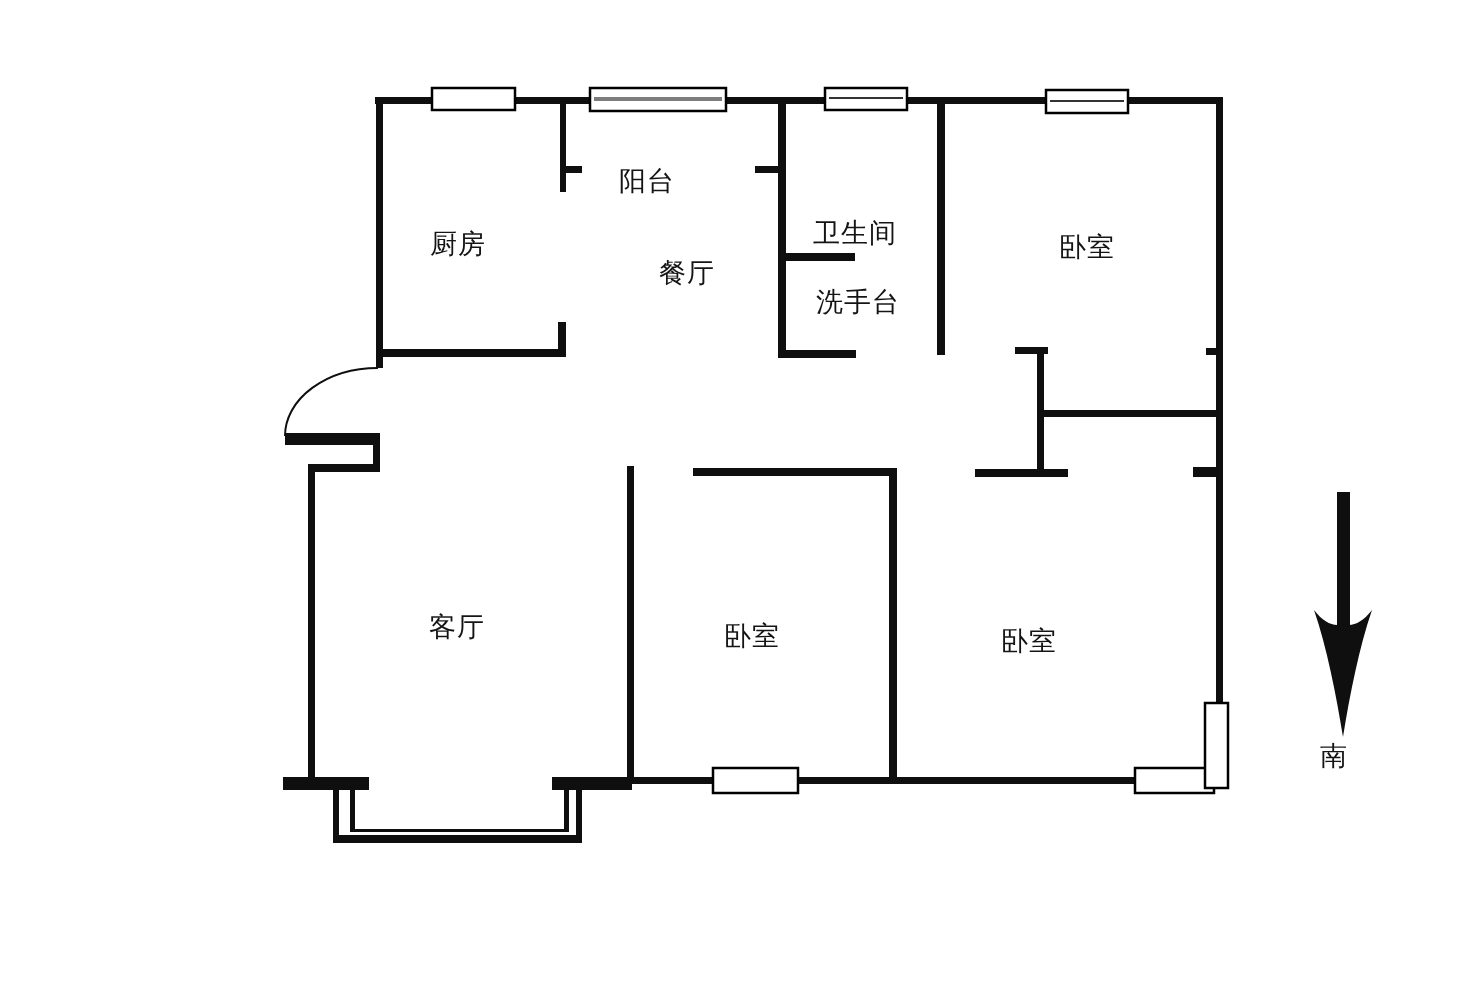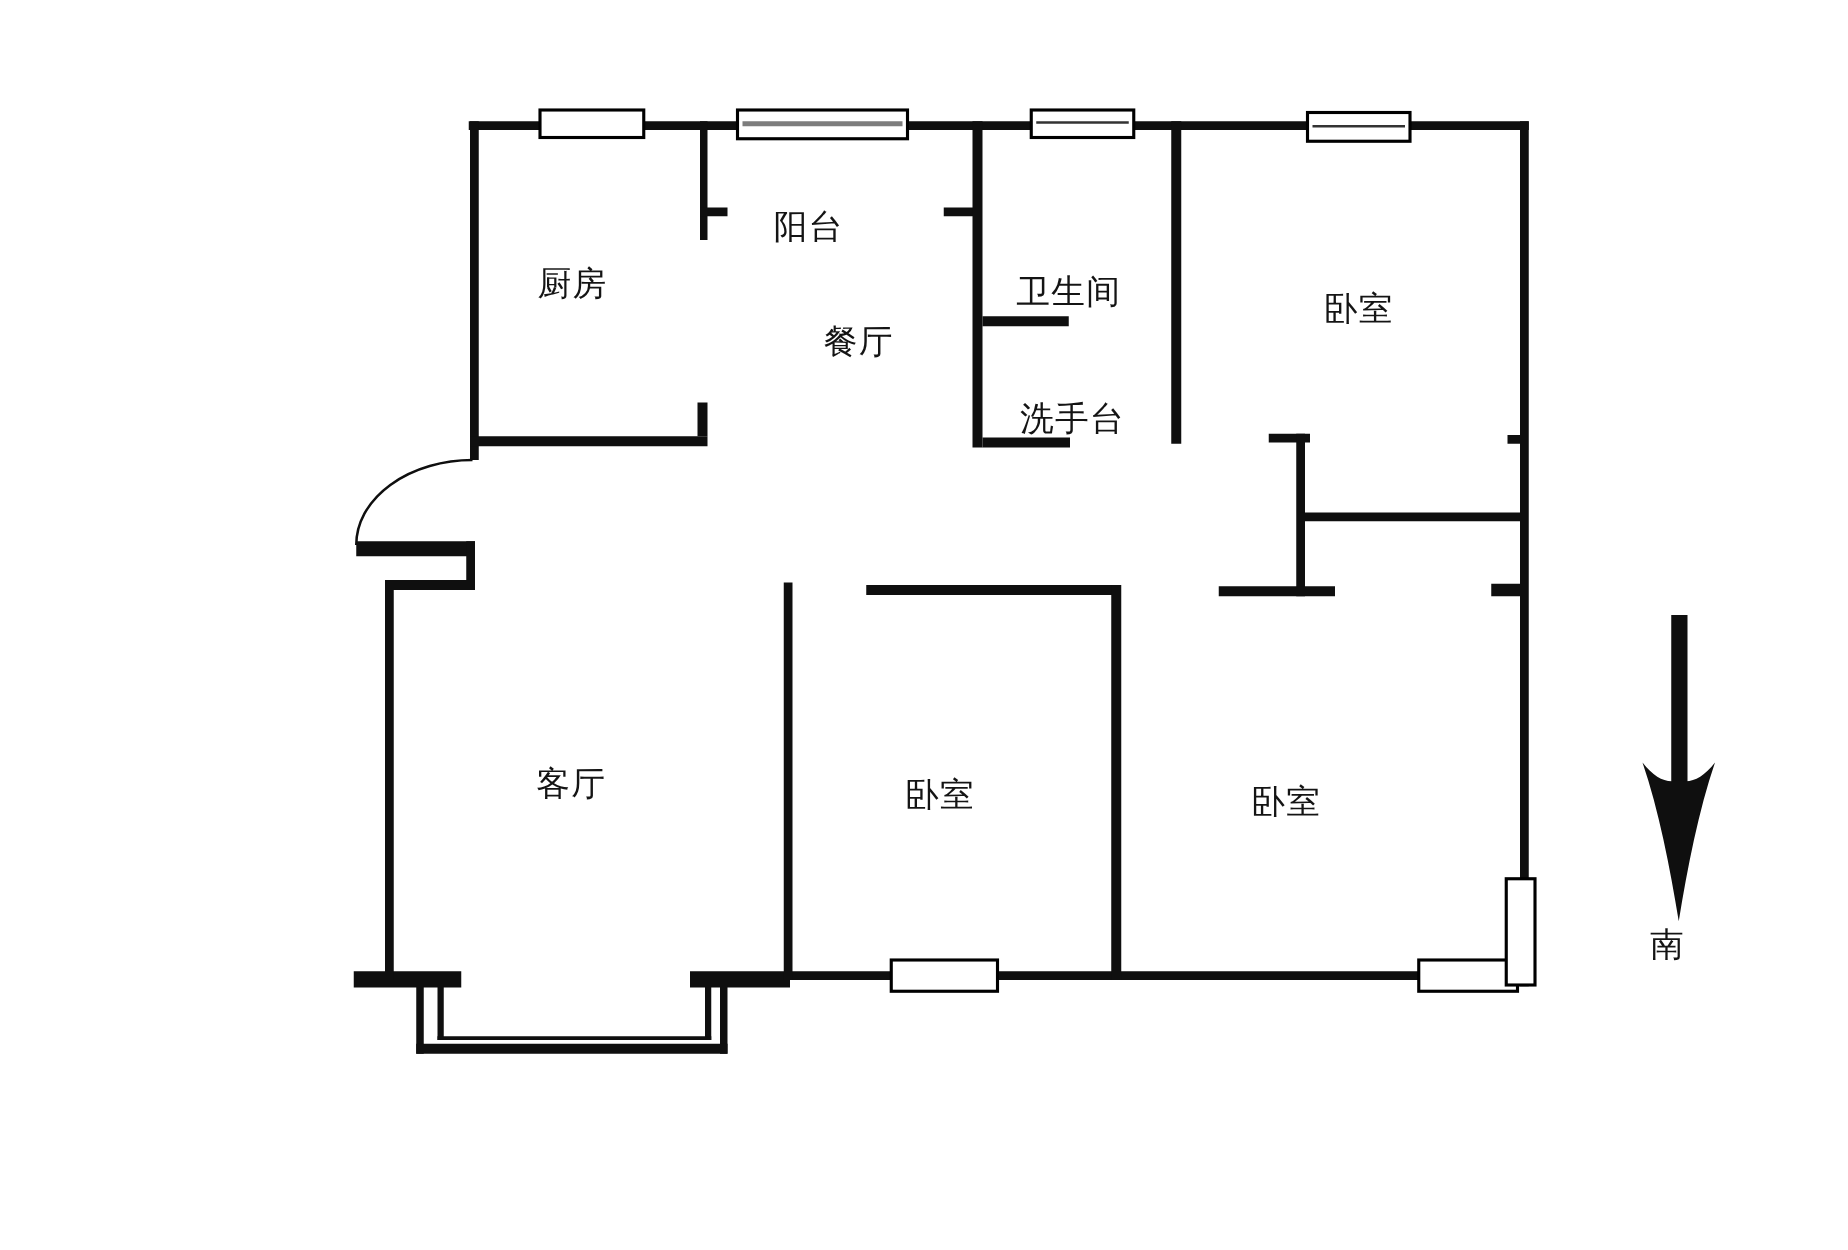--- a/index.html
+++ b/index.html
@@ -22,25 +22,25 @@
   }
   .room-label {
     position: absolute;
     transform: translate(-50%, -50%);
     font-size: 27px;
     color: #141414;
     letter-spacing: 1px;
     white-space: nowrap;
     font-family: "Liberation Sans", sans-serif;
   }
-  .lbl-kitchen   { left: 458px; top: 227px; }
+  .lbl-kitchen   { left: 458px; top: 244px; }
   .lbl-balcony   { left: 647px; top: 145px; margin-top: 36px; }
   .lbl-dining    { left: 687px; top: 273px; }
   .lbl-bathroom  { left: 855px; top: 233px; }
-  .lbl-washstand { left: 858px; top: 335px; }
+  .lbl-washstand { left: 858px; top: 302px; }
   .lbl-bed-n     { left: 1087px; top: 247px; }
   .lbl-living    { left: 457px; top: 627px; }
   .lbl-bed-m     { left: 752px; top: 636px; }
   .lbl-bed-se    { left: 1029px; top: 641px; }
   .lbl-south     { left: 1334px; top: 756px; }
 </style>
 </head>
 <body>
 
 <div id="stage">

